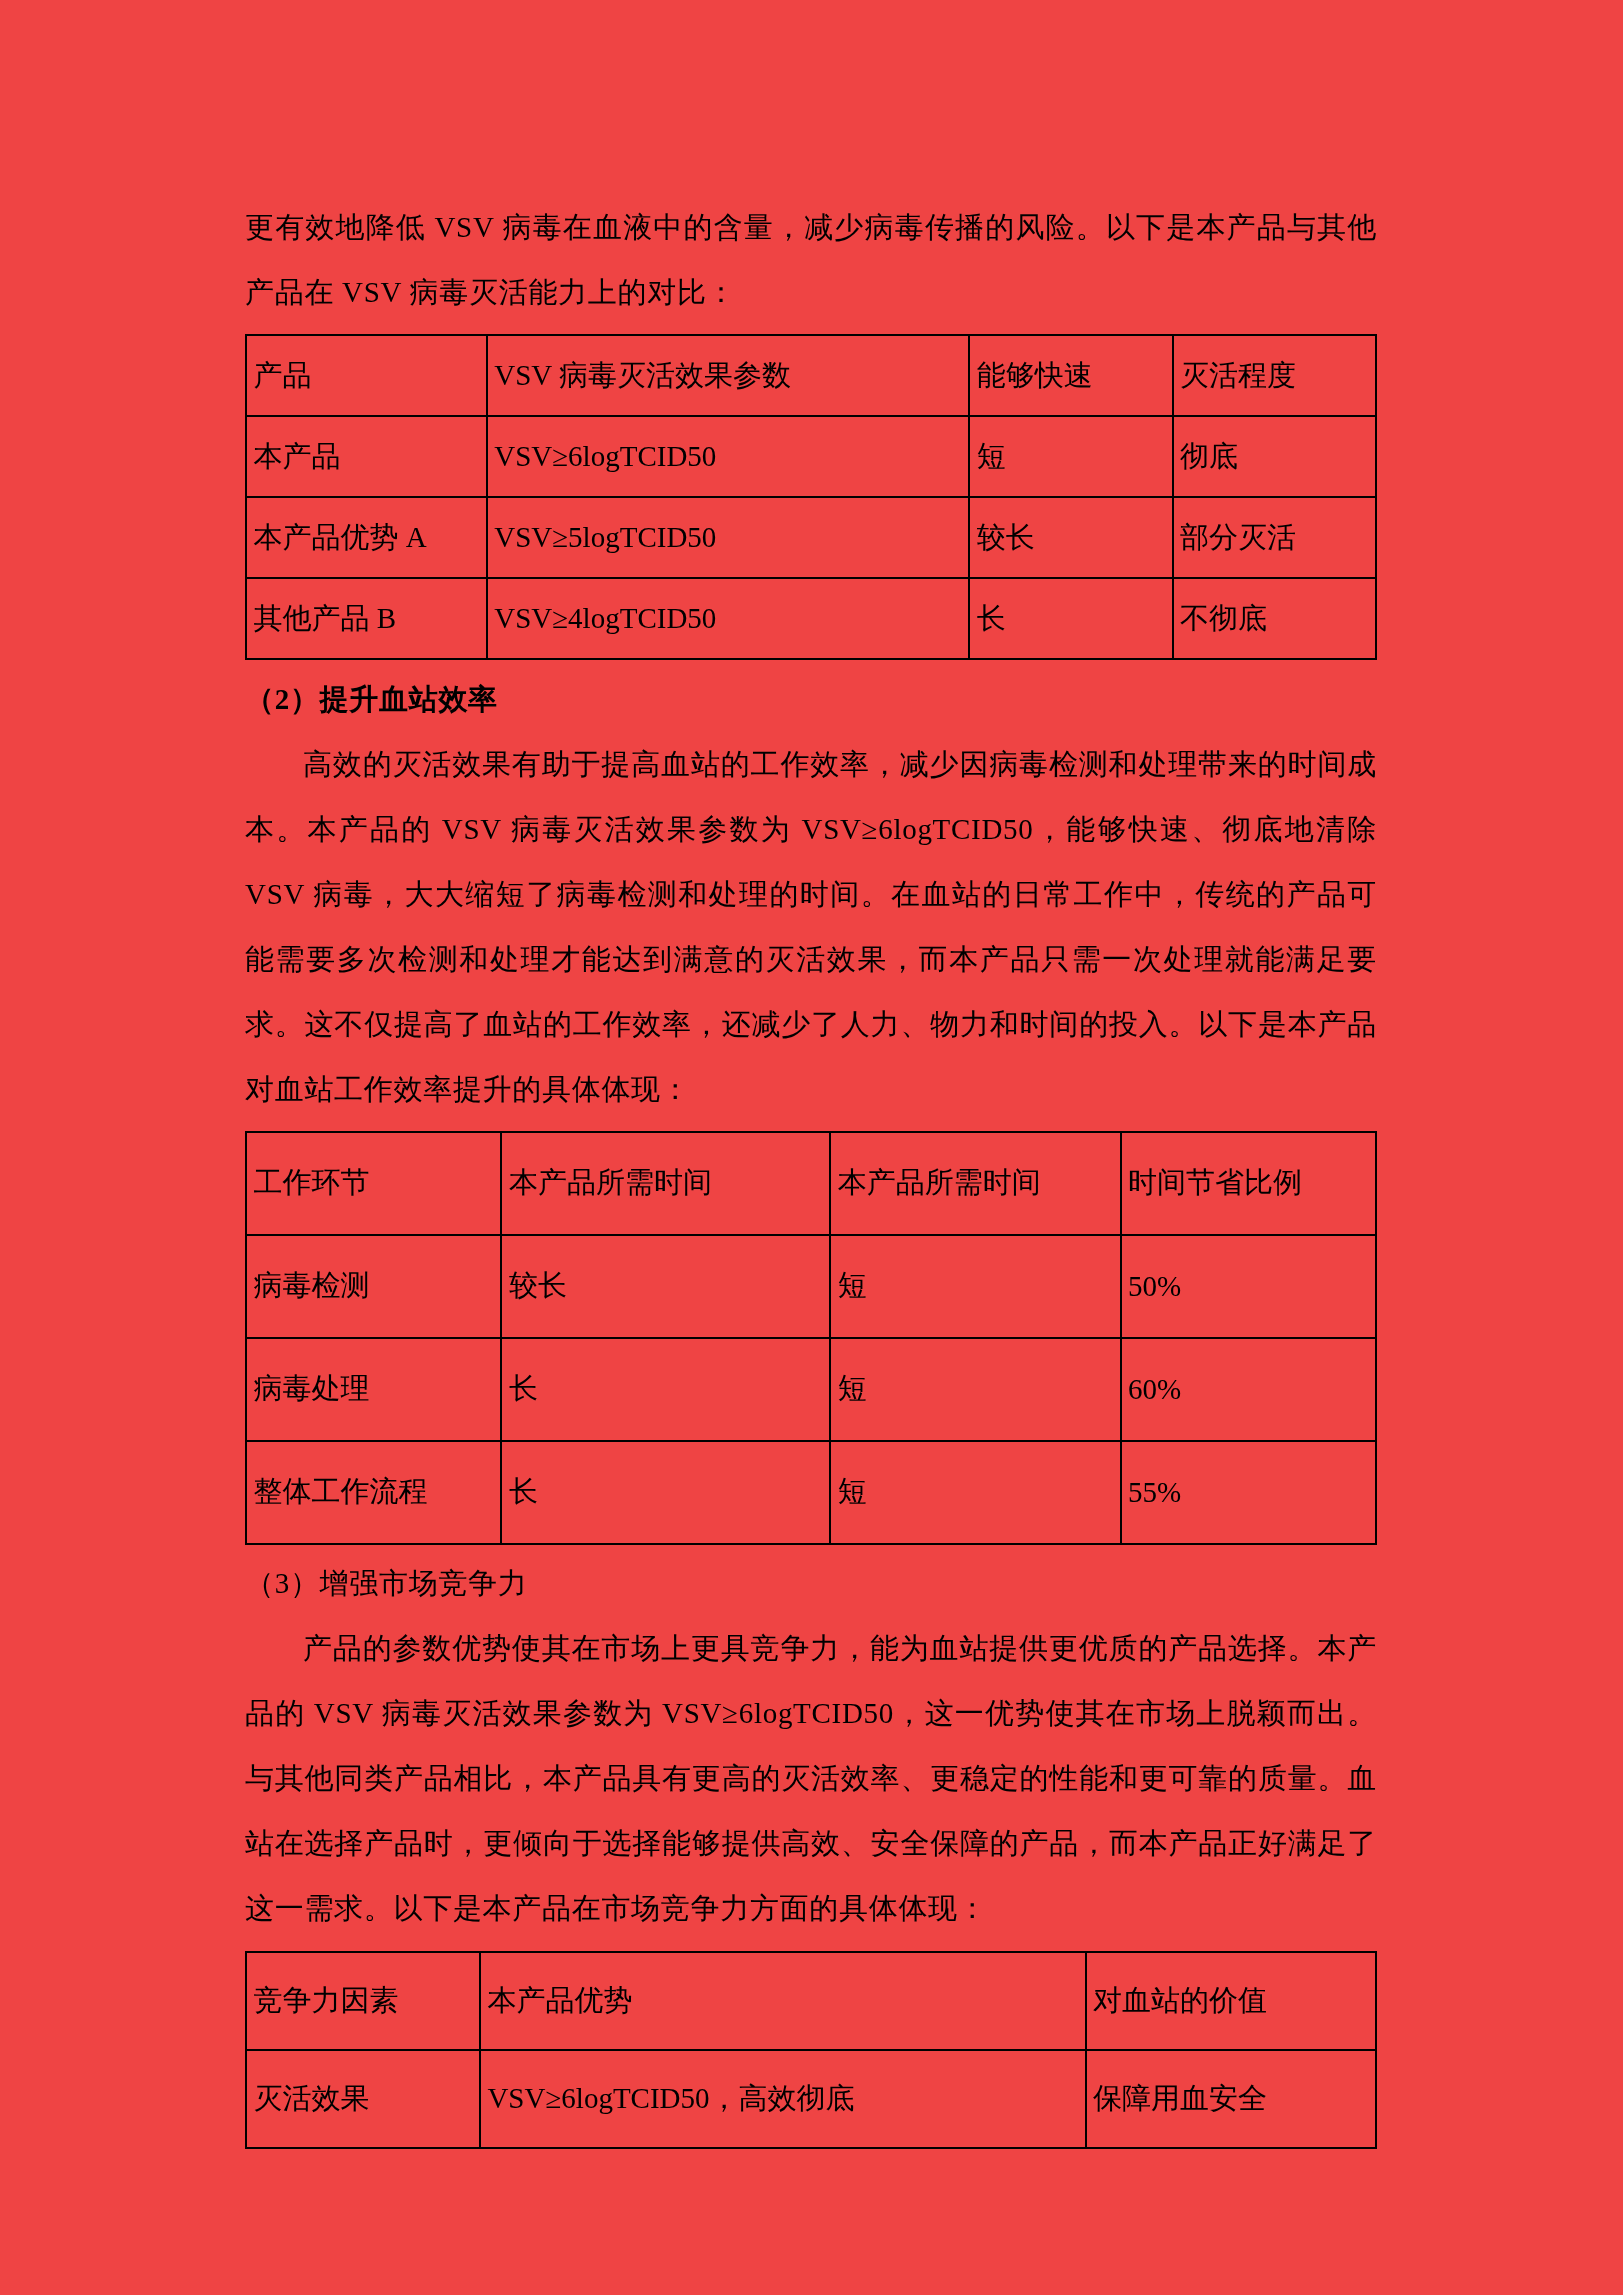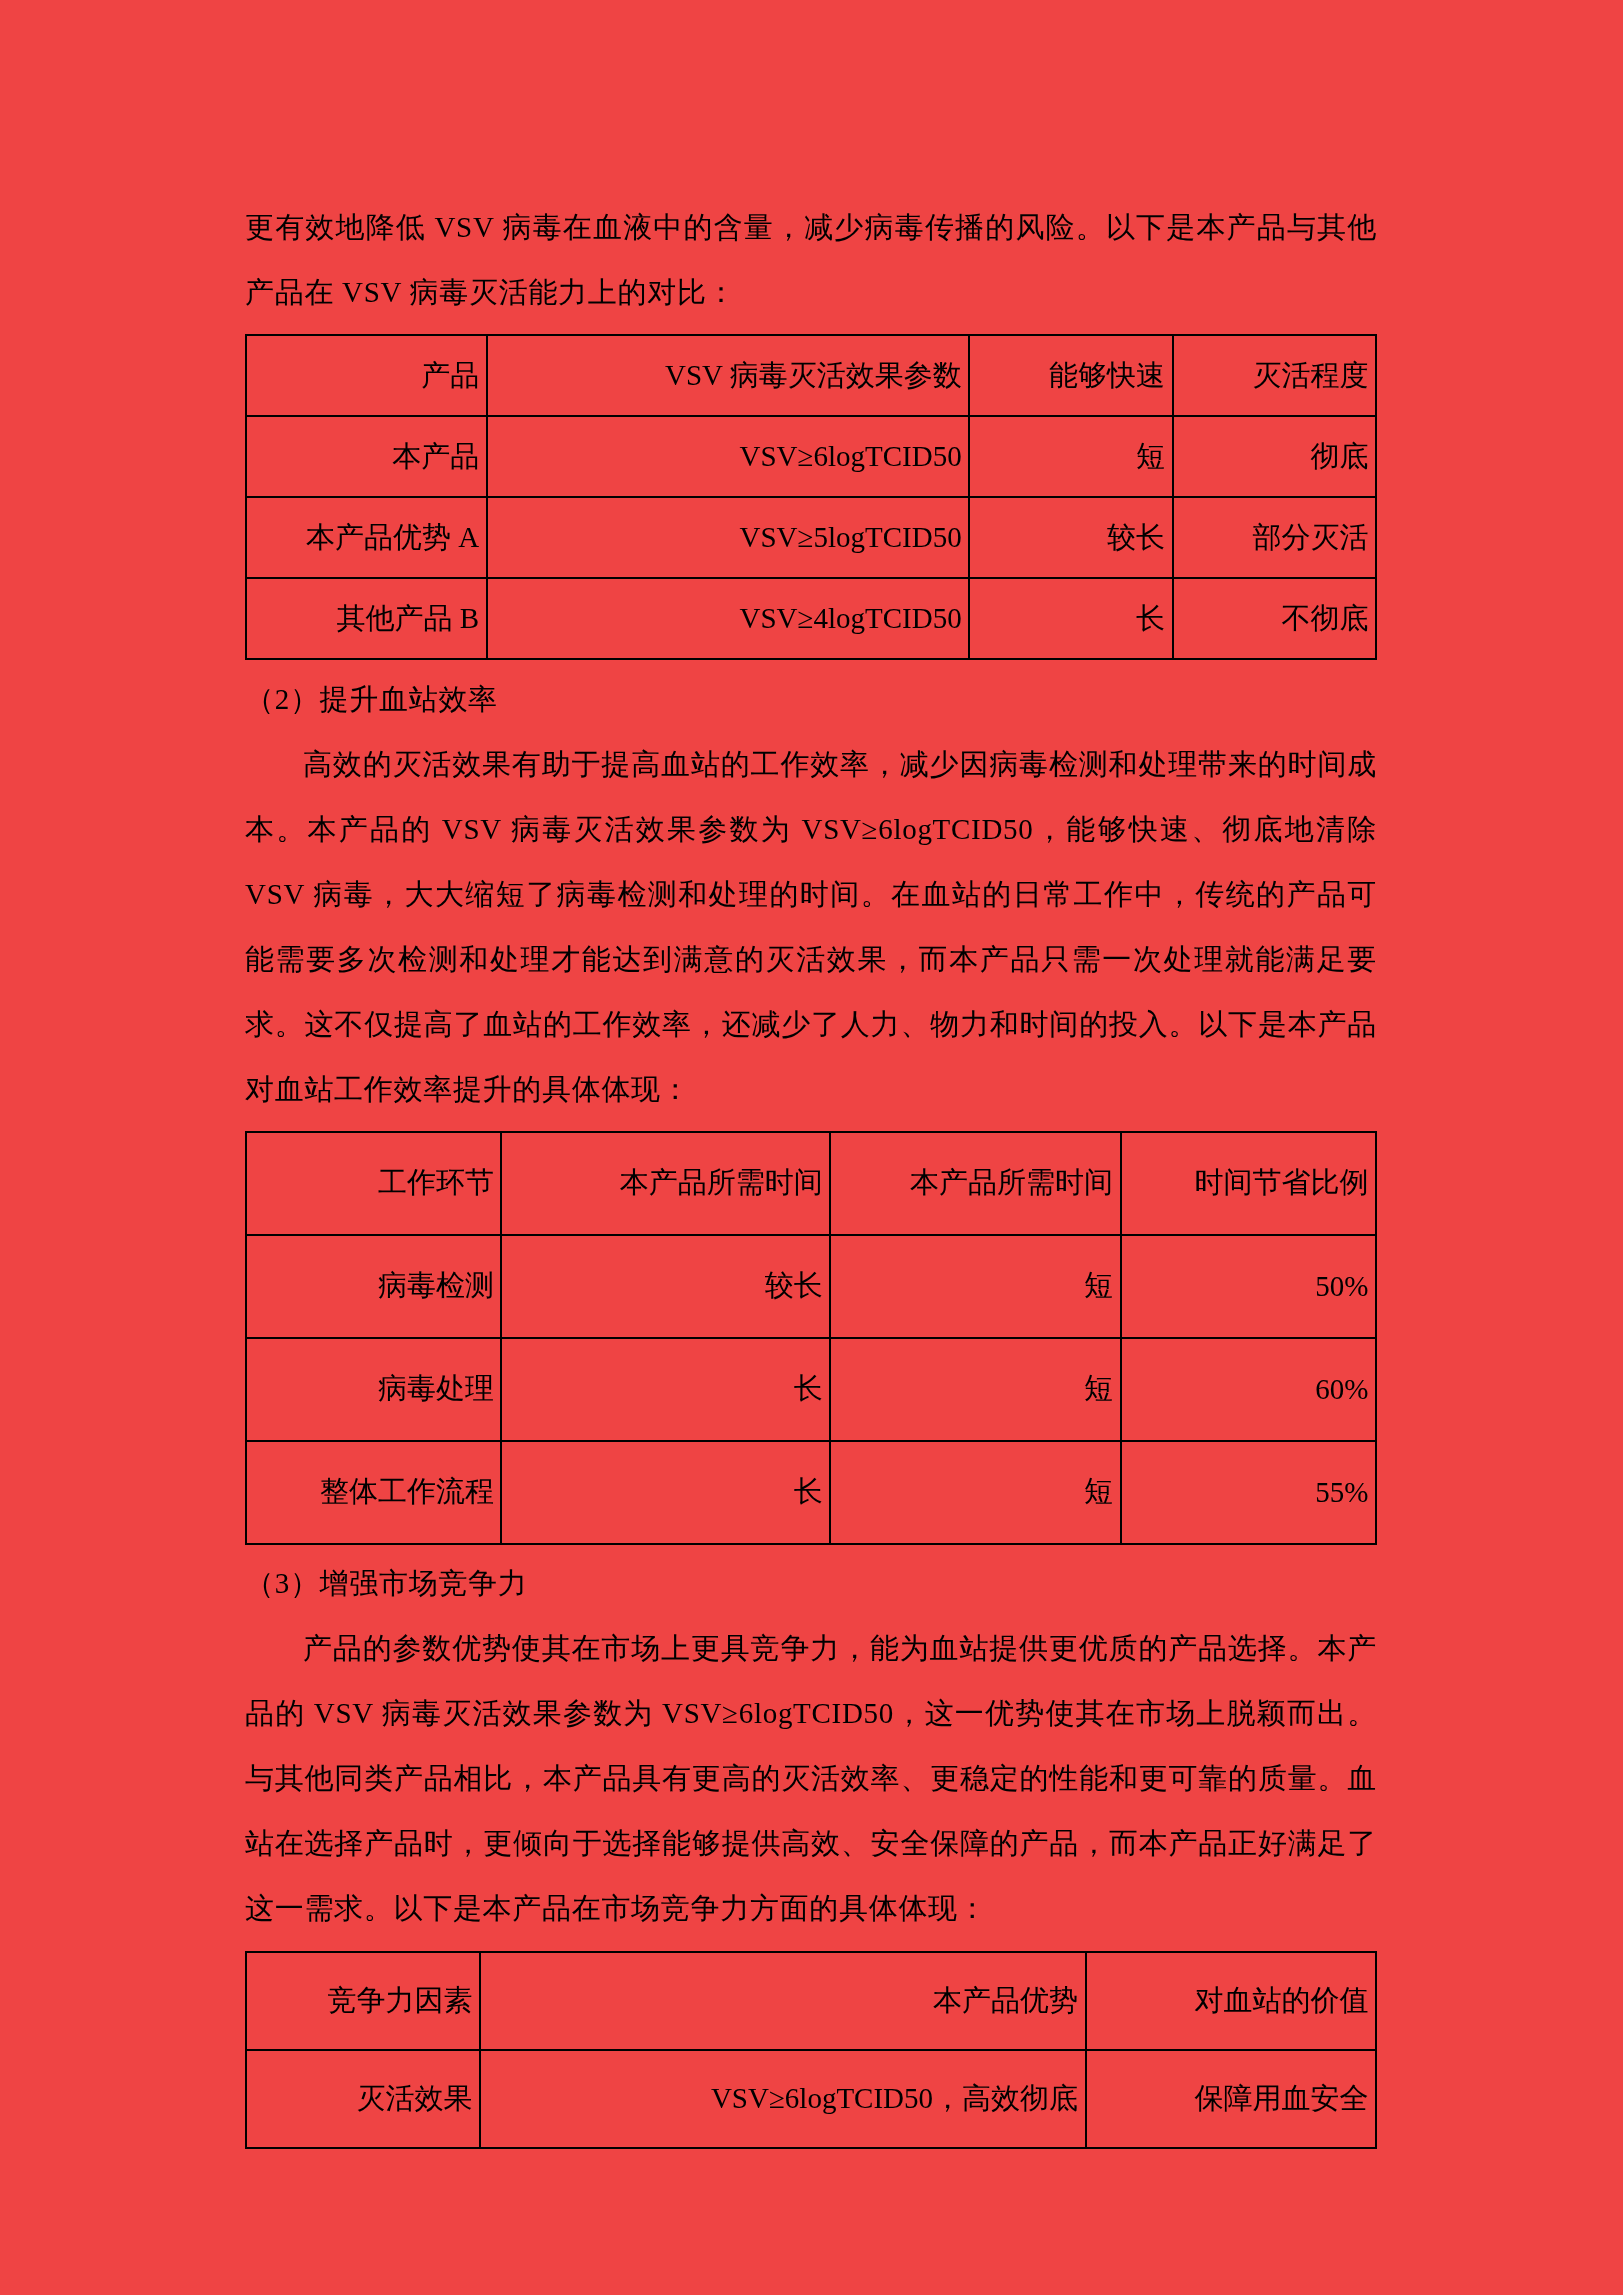--- a/index.html
+++ b/index.html
@@ -37,21 +37,21 @@
     width: 100%;
     border-collapse: collapse;
     table-layout: fixed;
     margin: 9.2px 0 6.5px 0;
   }
   table.doc-table th,
   table.doc-table td {
     border: 2px solid #000000;
     font-size: 29px;
     font-weight: normal;
-    text-align: right;
+    text-align: left;
     vertical-align: middle;
     padding: 3.9px 6.5px;
     overflow: hidden;
     white-space: nowrap;
   }
   table.t1 tr { height: 81px; }
   table.t2 tr { height: 103px; }
   table.t3 tr { height: 98px; }
 </style>
 </head>
@@ -89,21 +89,21 @@
       </tr>
       <tr>
         <td>其他产品 B</td>
         <td>VSV≥4logTCID50</td>
         <td>长</td>
         <td>不彻底</td>
       </tr>
     </tbody>
   </table>
 
-  <h3 class="section-heading" style="font-weight:normal;">（2）提升血站效率</h3>
+  <h3 class="section-heading" style="font-weight:bold;">（2）提升血站效率</h3>
 
   <p class="para indent">高效的灭活效果有助于提高血站的工作效率，减少因病毒检测和处理带来的时间成本。本产品的 VSV 病毒灭活效果参数为 VSV≥6logTCID50，能够快速、彻底地清除 VSV 病毒，大大缩短了病毒检测和处理的时间。在血站的日常工作中，传统的产品可能需要多次检测和处理才能达到满意的灭活效果，而本产品只需一次处理就能满足要求。这不仅提高了血站的工作效率，还减少了人力、物力和时间的投入。以下是本产品对血站工作效率提升的具体体现：</p>
 
   <table class="doc-table t2">
     <colgroup>
       <col style="width:22.6%">
         <col style="width:29.1%">
         <col style="width:25.7%">
         <col style="width:22.6%">
     </colgroup>

